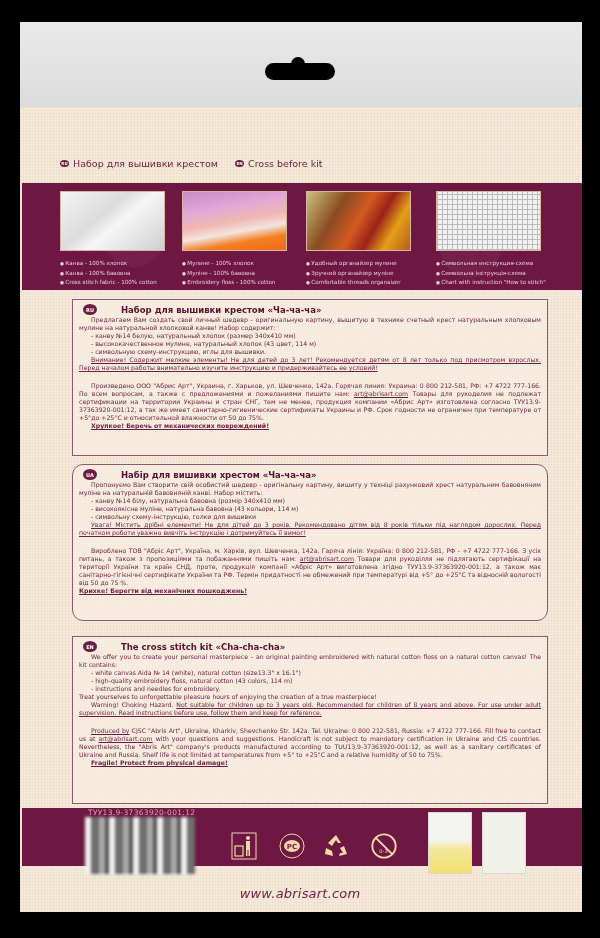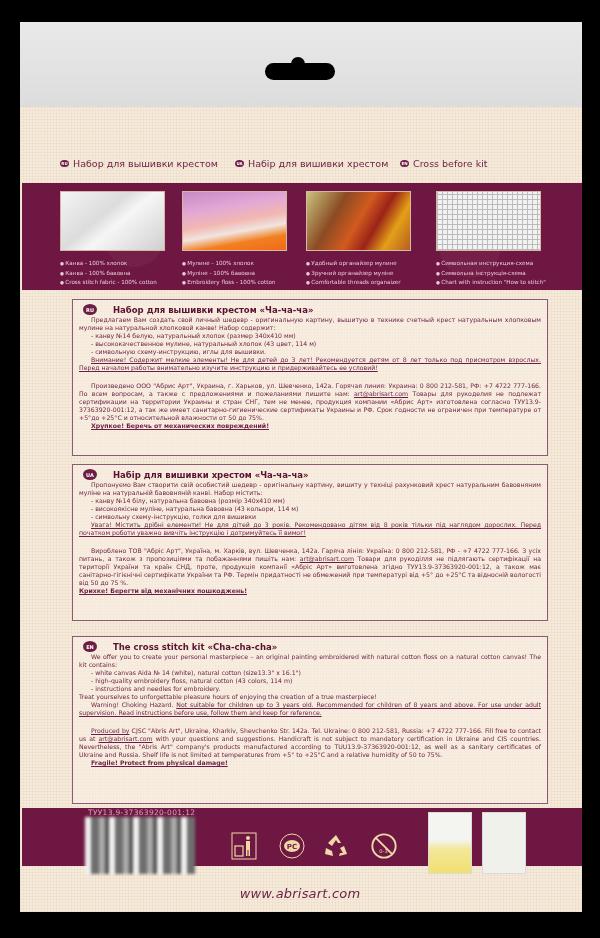--- a/index.html
+++ b/index.html
@@ -60,24 +60,24 @@
     background-image: repeating-linear-gradient(0deg, #bbb 0 1px, transparent 1px 5px),
                       repeating-linear-gradient(90deg, #bbb 0 1px, transparent 1px 5px);
   }
 
   .info-box {
     position: absolute; left: 72px; width: 476px;
     border: 1.5px solid #8e5a73; background: rgba(248,238,226,0.6);
     font-size: 6.2px; line-height: 8px; color: #6b1d44; padding: 4px 6px 4px 6px;
   }
   .box-ru { top: 299px; height: 157px; }
-  .box-ua { top: 464px; height: 157px; }
+  .box-ua { top: 464px; height: 157px; border-radius: 11px; }
   .box-en { top: 636px; height: 168px; }
   .info-box h2 {
-    font-size: 8.5px; font-weight: bold; color: #5a1030; display: flex; align-items: center; gap: 16px;
+    font-size: 8.5px; font-weight: bold; color: #5a1030; display: flex; align-items: center; gap: 24px;
     margin-bottom: 1px; padding-left: 4px;
   }
   .info-box h2 .flag { width: 14px; height: 11px; font-size: 5px; }
   .info-box p { text-align: justify; }
   .indent { text-indent: 12px; }
   .li { padding-left: 12px; }
   .u { text-decoration: underline; }
   .b { font-weight: bold; }
   .gap { height: 10px; }
 
@@ -113,24 +113,20 @@
 <body>
 
 <div class="header-plastic"></div>
 <div class="hang-hole"></div>
 <div class="card"></div>
 
 <div class="top-titles">
   <div class="t">
     <span class="flag">RU</span>
     <span>Набор для вышивки крестом</span>
-  </div>
-  <div class="t">
-    <span class="flag">UA</span>
-    <span>Набір для вишивки хрестом</span>
   </div>
   <div class="t">
     <span class="flag">EN</span>
     <span>Cross before kit</span>
   </div>
 </div>
 
 <div class="feature-band">
   <div class="feature" style="left:38px">
     <div class="pic pic-canvas"></div>

